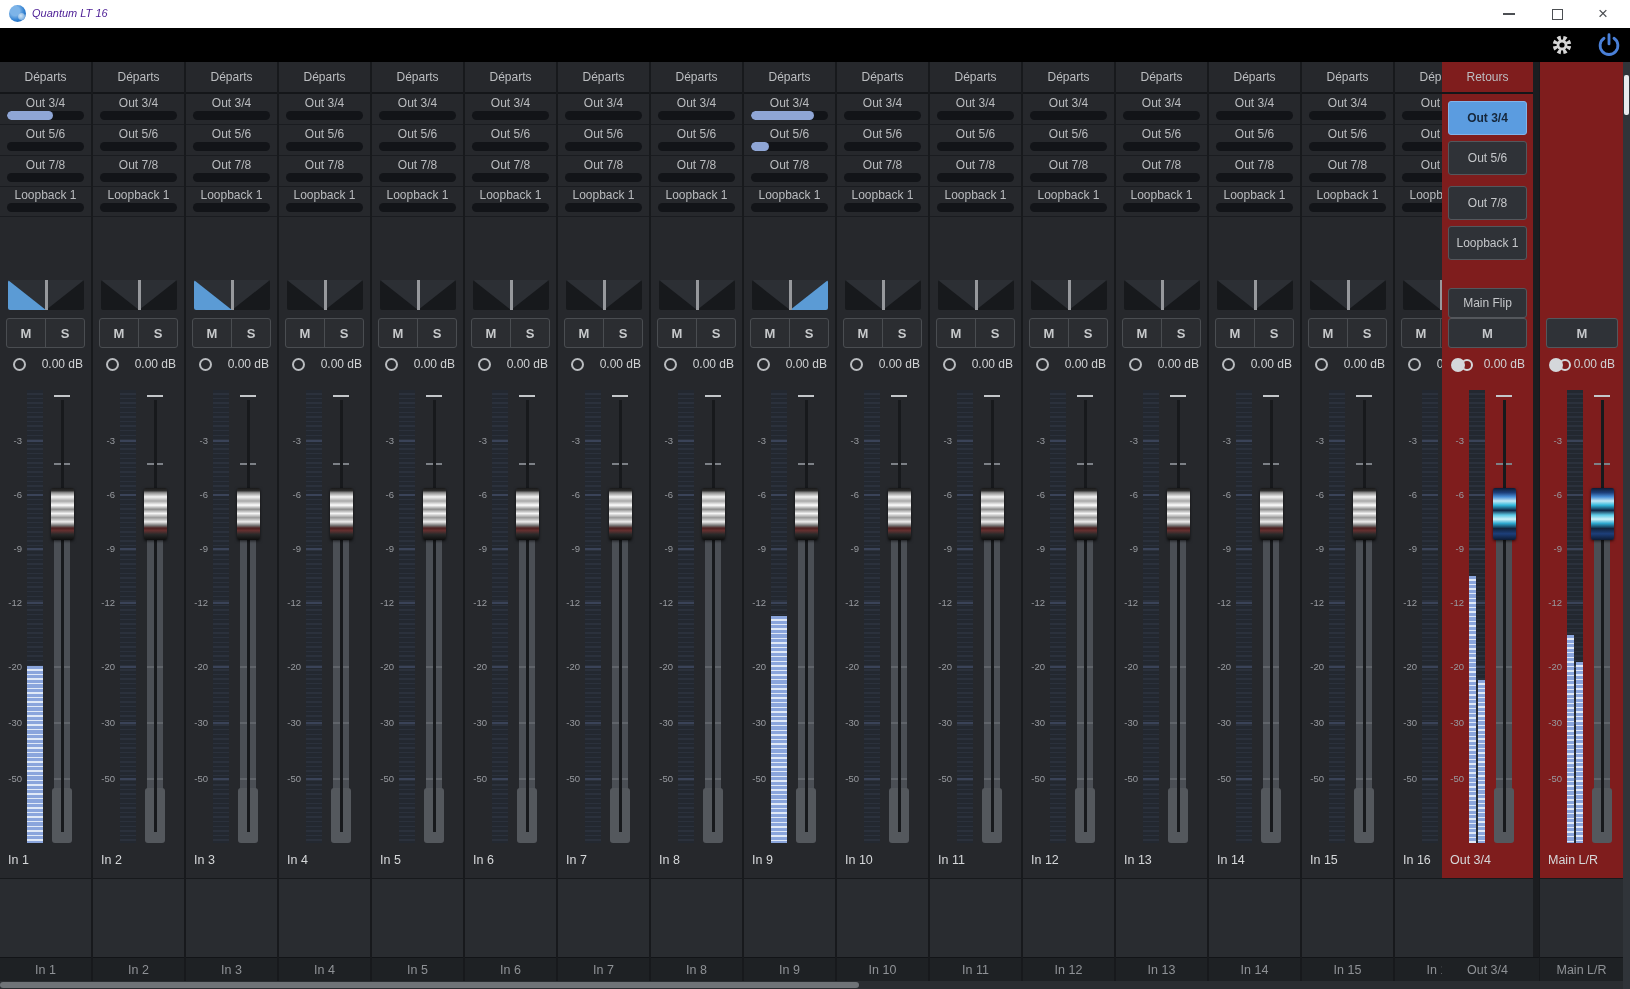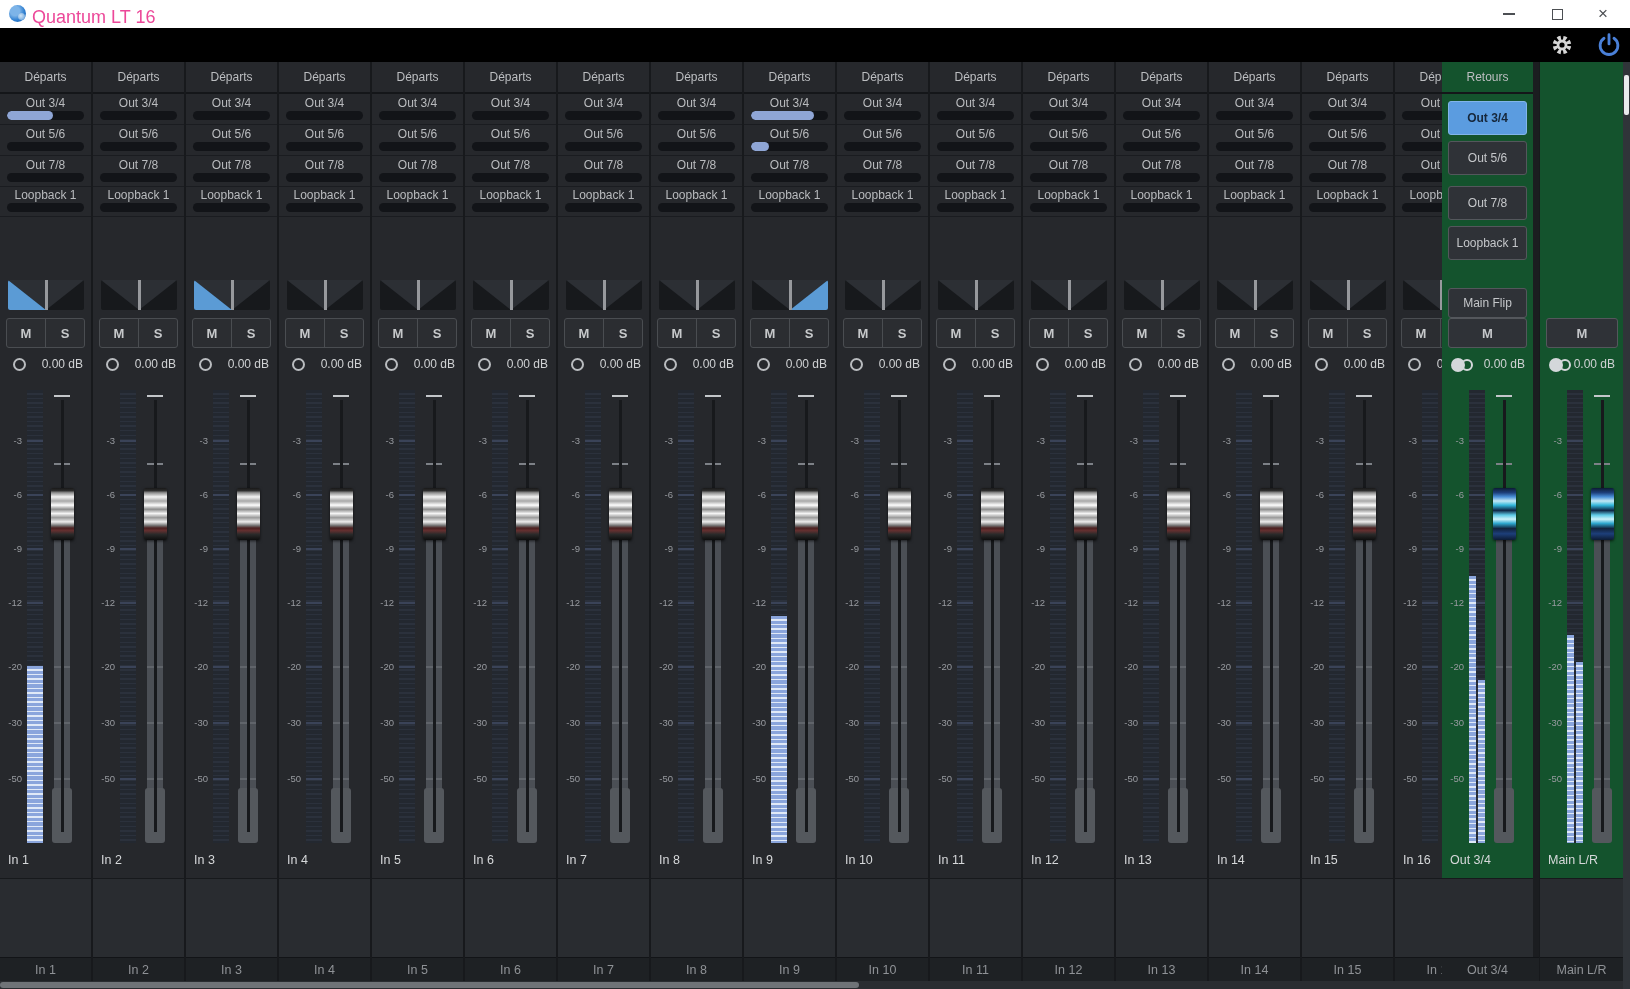--- a/index.html
+++ b/index.html
@@ -4,34 +4,34 @@
 <style>
   html,body{margin:0;padding:0;width:1630px;height:989px;overflow:hidden;
     font-family:"Liberation Sans","DejaVu Sans",sans-serif;background:#26282c;}
   *{box-sizing:border-box;}
   
   #titlebar{position:absolute;left:0;top:0;width:1630px;height:28px;background:#ffffff;}
   #applogo{position:absolute;left:9px;top:5px;width:17px;height:17px;border-radius:50%;
     background:radial-gradient(circle at 35% 35%,#7db4e8 0 30%,#2f7fd0 60%,#1d5ea8 100%);}
   #applogo::after{content:"";position:absolute;left:9px;top:8px;width:7px;height:7px;border-radius:50%;
     background:radial-gradient(circle at 40% 40%,#cfe4f6,#5d9bd8);}
-  #apptitle{position:absolute;left:32px;top:7px;font-size:18px;color:#ec4899;}
+  #apptitle{position:absolute;left:32px;top:7px;font-size:11px;color:#4c1d95;font-style:italic;}
   .winbtn{position:absolute;top:0;width:34px;height:28px;display:flex;align-items:center;justify-content:center;color:#4c4f53;}
   #btn-min{right:104px;} #btn-max{right:56px;} #btn-close{right:10px;font-size:17px;}
   #btn-min .bar{width:12px;height:2px;background:#4c4f53;}
   #btn-max .sq{width:11px;height:11px;border:1.5px solid #4c4f53;}
   #toolbar{position:absolute;left:0;top:28px;width:1630px;height:34px;background:#000000;}
   #gear-btn{position:absolute;right:55px;top:4px;width:26px;height:26px;}
   #power-btn{position:absolute;right:8px;top:4px;width:26px;height:26px;}
   
   #strips-viewport{position:absolute;left:0;top:62px;width:1442px;height:919px;overflow:hidden;}
   #strips{display:flex;width:1490px;}
   .strip{position:relative;width:93px;flex:0 0 93px;height:919px;background:#26282c;
     border-right:2px solid #17191c;}
-  .col{position:absolute;top:62px;height:919px;background:#14532d;}
+  .col{position:absolute;top:62px;height:919px;background:#7f1d1d;}
   #returns-col{left:1442px;width:91px;}
   #gap-col{left:1533px;width:6px;background:#1b1d20;}
   #main-col{left:1539px;width:84px;border-left:1px solid #17191c;}
   .sec-header{position:absolute;top:0;left:0;right:0;height:32px;border-bottom:2px solid #141619;
     display:flex;align-items:center;justify-content:center;font-size:12px;color:#bcbec1;white-space:nowrap;}
   
   .send-row{position:absolute;left:0;right:0;height:31px;border-bottom:1px solid #1a1c20;}
   .send-label{text-align:center;color:#b9bbbe;font-size:12px;margin-top:2px;white-space:nowrap;}
   .send-bar{position:absolute;left:7px;right:7px;bottom:4px;height:9px;background:#121418;
     border-radius:5px;overflow:hidden;}

